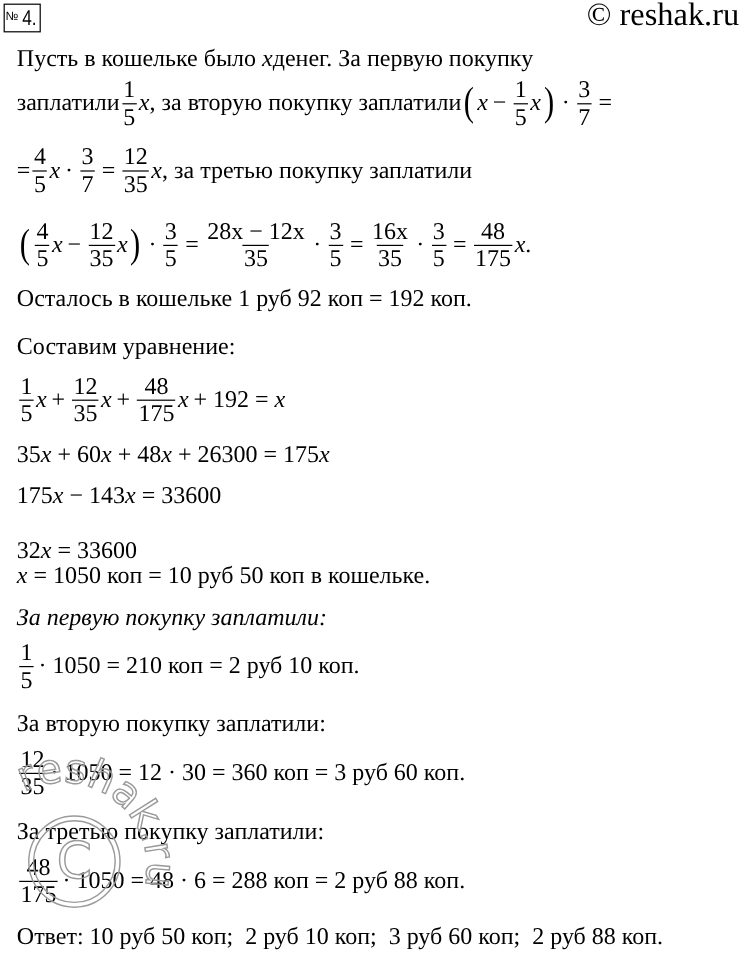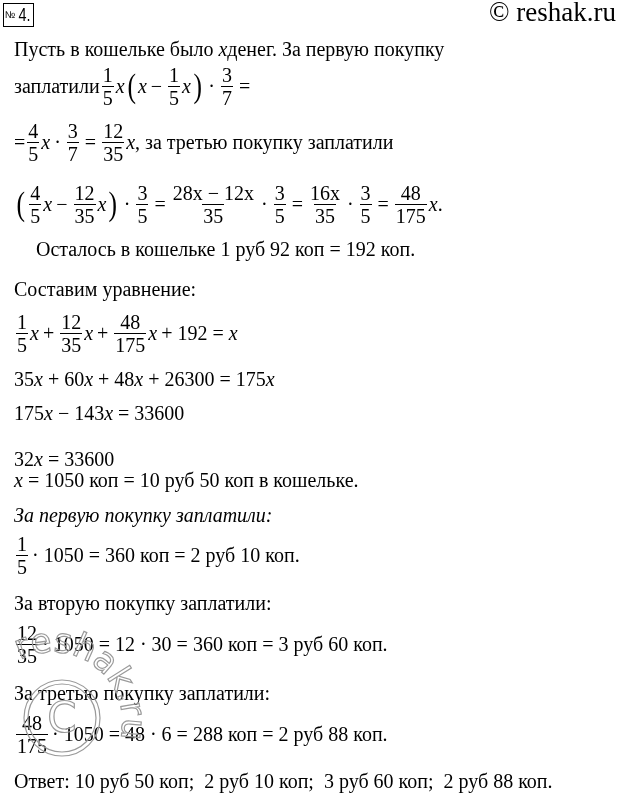--- a/index.html
+++ b/index.html
@@ -94,20 +94,21 @@
     <span> денег.  За первую покупку</span>
 </div>
 
 <div class="line" style="top:66px;">
   <span>заплатили </span>
   <span class="frac">
       <span class="num">1</span>
       <span class="den">5</span>
     </span>
   <i class="v">x</i>
+  <span>, за вторую покупку заплатили </span>
   <span class="paren">(</span>
   <i class="v">x</i>
   <span class="op">−</span>
   <span class="frac">
       <span class="num">1</span>
       <span class="den">5</span>
     </span>
   <i class="v">x</i>
   <span class="paren">)</span>
   <span class="op">·</span>
@@ -180,21 +181,21 @@
     </span>
   <span class="op">=</span>
   <span class="frac">
       <span class="num">48</span>
       <span class="den">175</span>
     </span>
   <i class="v">x</i>
     <span>.</span>
 </div>
 
-<div class="line text" style="top:236px;margin-left:22px;">
+<div class="line text" style="top:236px;">
   <span>Осталось в кошельке 1 руб 92 коп = 192 коп.</span>
 </div>
 
 <div class="line text" style="top:276px;">
   <span>Составим уравнение:</span>
 </div>
 
 <div class="line" style="top:313px;">
   <span class="frac">
       <span class="num">1</span>
@@ -236,21 +237,21 @@
 
 <div class="line text" style="top:502px;font-style:italic;">
   <span>За первую покупку заплатили:</span>
 </div>
 
 <div class="line" style="top:535px;">
   <span class="frac">
       <span class="num">1</span>
       <span class="den">5</span>
     </span>
-  <span style="margin-left:2px">· 1050 = 360 коп = 2 руб 10 коп.</span>
+  <span style="margin-left:2px">· 1050 = 210 коп = 2 руб 10 коп.</span>
 </div>
 
 <div class="line text" style="top:590px;">
   <span>За вторую покупку заплатили:</span>
 </div>
 
 <div class="line" style="top:624px;">
   <span class="frac">
       <span class="num">12</span>
       <span class="den">35</span>

